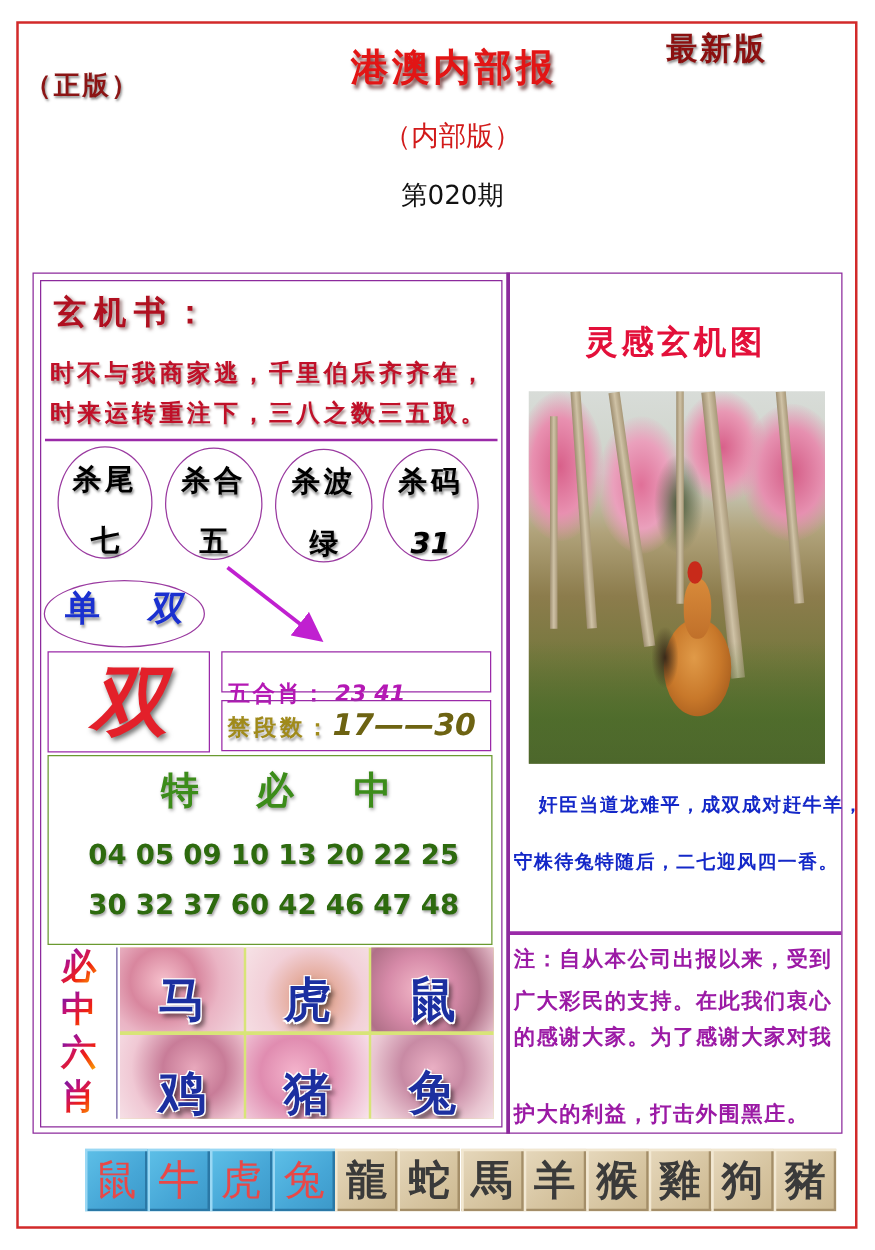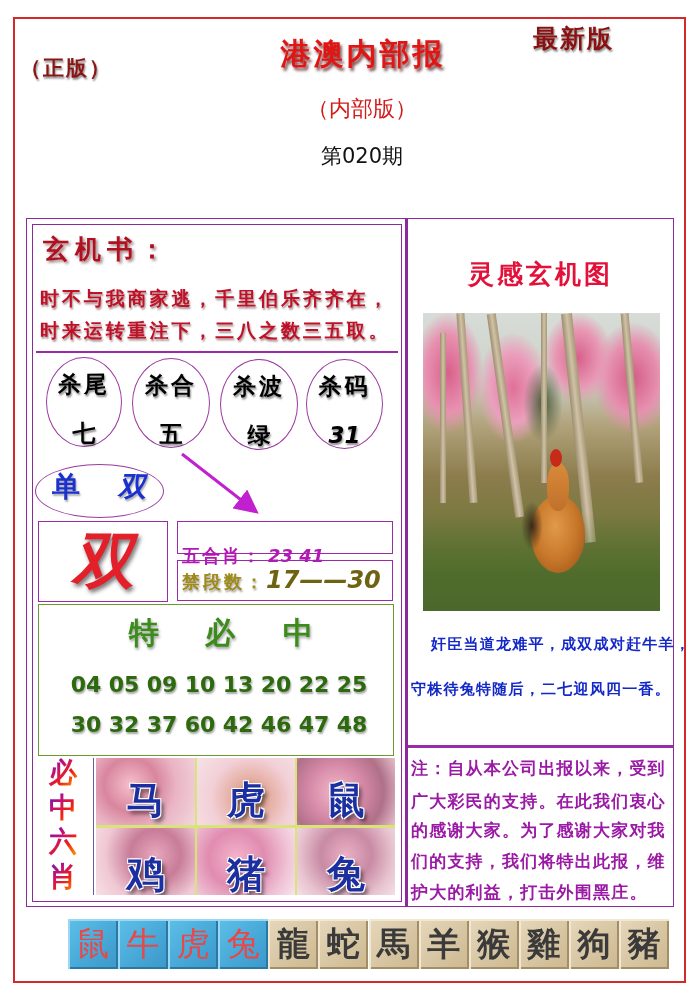--- a/index.html
+++ b/index.html
@@ -202,20 +202,19 @@
     <div class="blossom" style="left:127px;top:136px;width:12px;height:18px;background:#c82a1a;"></div>
     <div class="blossom" style="left:98px;top:188px;width:22px;height:50px;background:radial-gradient(ellipse,#3a2a1a 0%,rgba(58,42,26,0) 70%);"></div>
   </div>
 
   <div class="abs poem" style="top:634px;margin-left:20px;">奸臣当道龙难平，成双成对赶牛羊，</div>
   <div class="abs poem" style="top:679px;">守株待兔特随后，二七迎风四一香。</div>
 
   <div class="abs note" style="top:758px;">注：自从本公司出报以来，受到</div>
   <div class="abs note" style="top:791px;">广大彩民的支持。在此我们衷心</div>
   <div class="abs note" style="top:820px;">的感谢大家。为了感谢大家对我</div>
-  <div class="abs note" style="top:851px;">们的支持，我们将特出此报，维</div>
   <div class="abs note" style="top:882px;">护大的利益，打击外围黑庄。</div>
 
   <div class="abs zodiac-bar">
     <span class="tile blue">鼠</span><span class="tile blue">牛</span><span class="tile blue">虎</span><span class="tile blue">兔</span><span class="tile tan">龍</span><span class="tile tan">蛇</span><span class="tile tan">馬</span><span class="tile tan">羊</span><span class="tile tan">猴</span><span class="tile tan">雞</span><span class="tile tan">狗</span><span class="tile tan">豬</span>
   </div>
 
 </div>
 
 </body></html>

